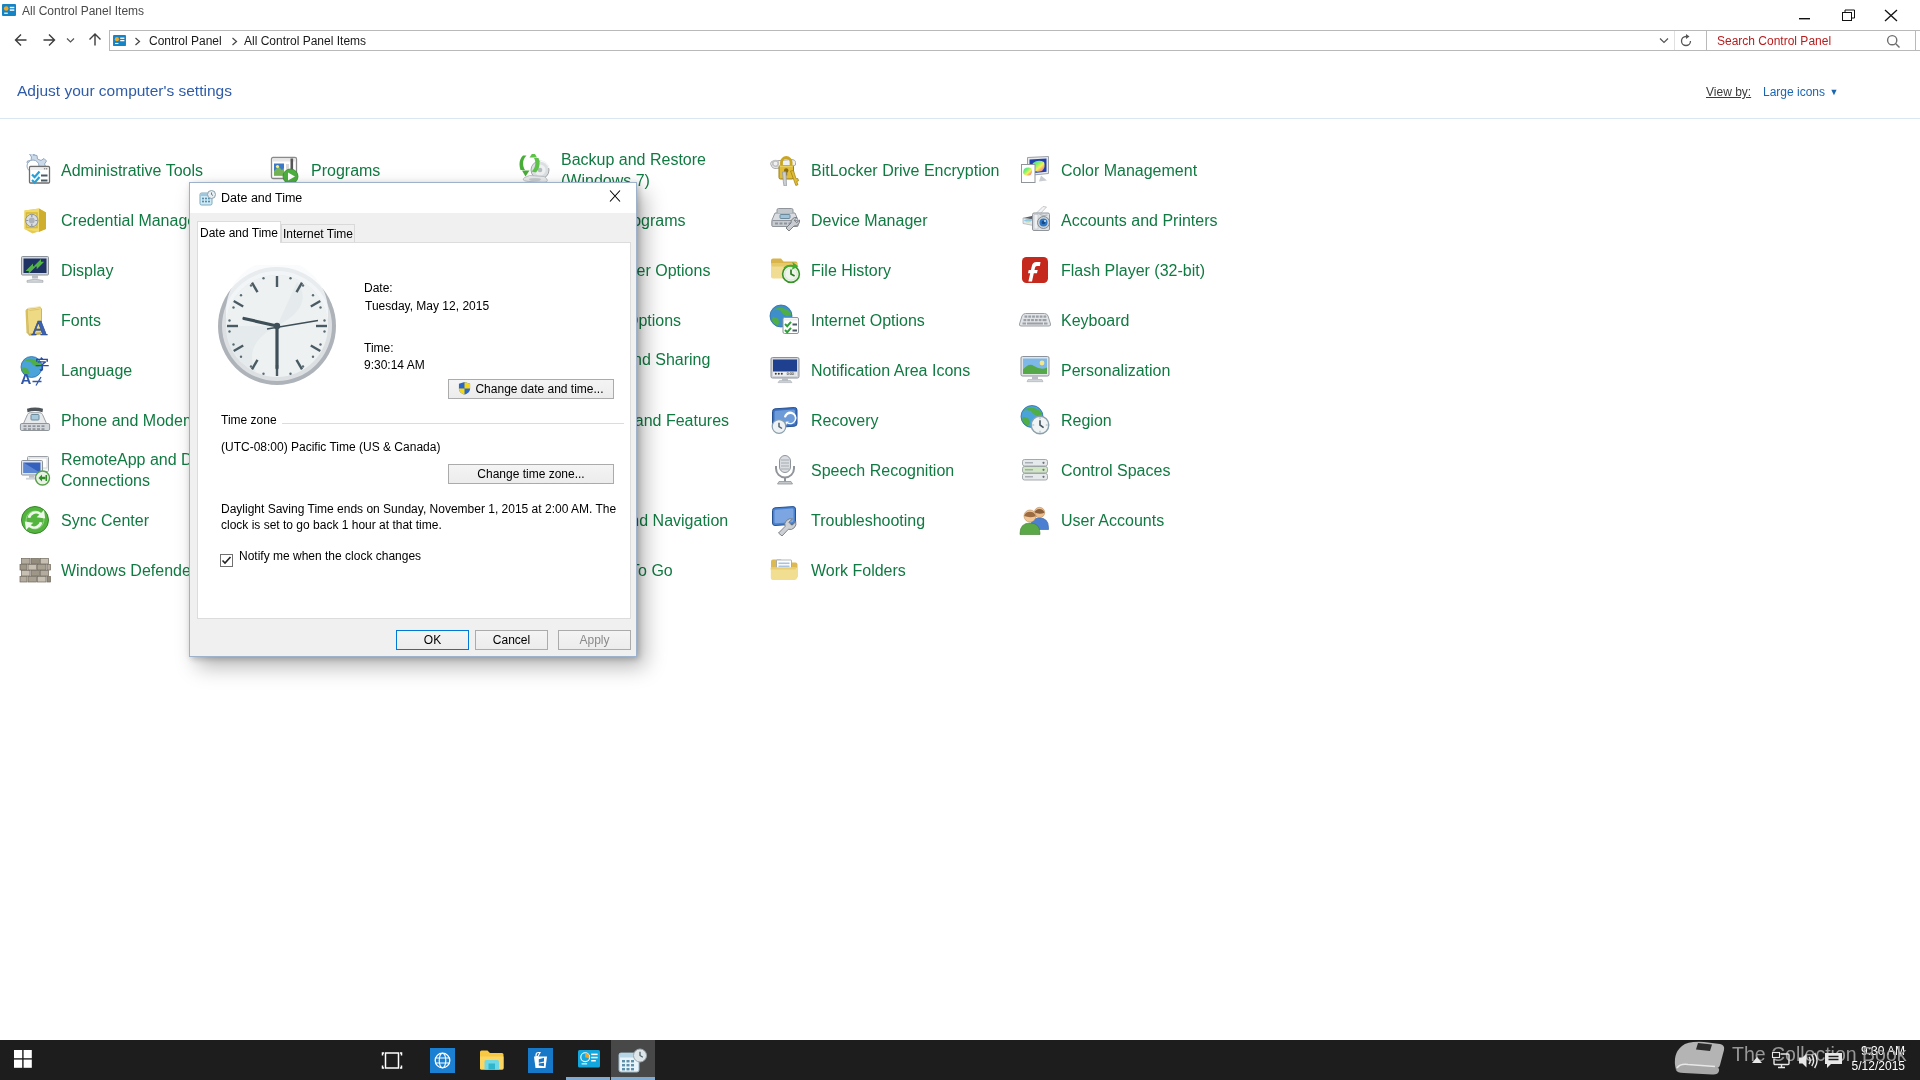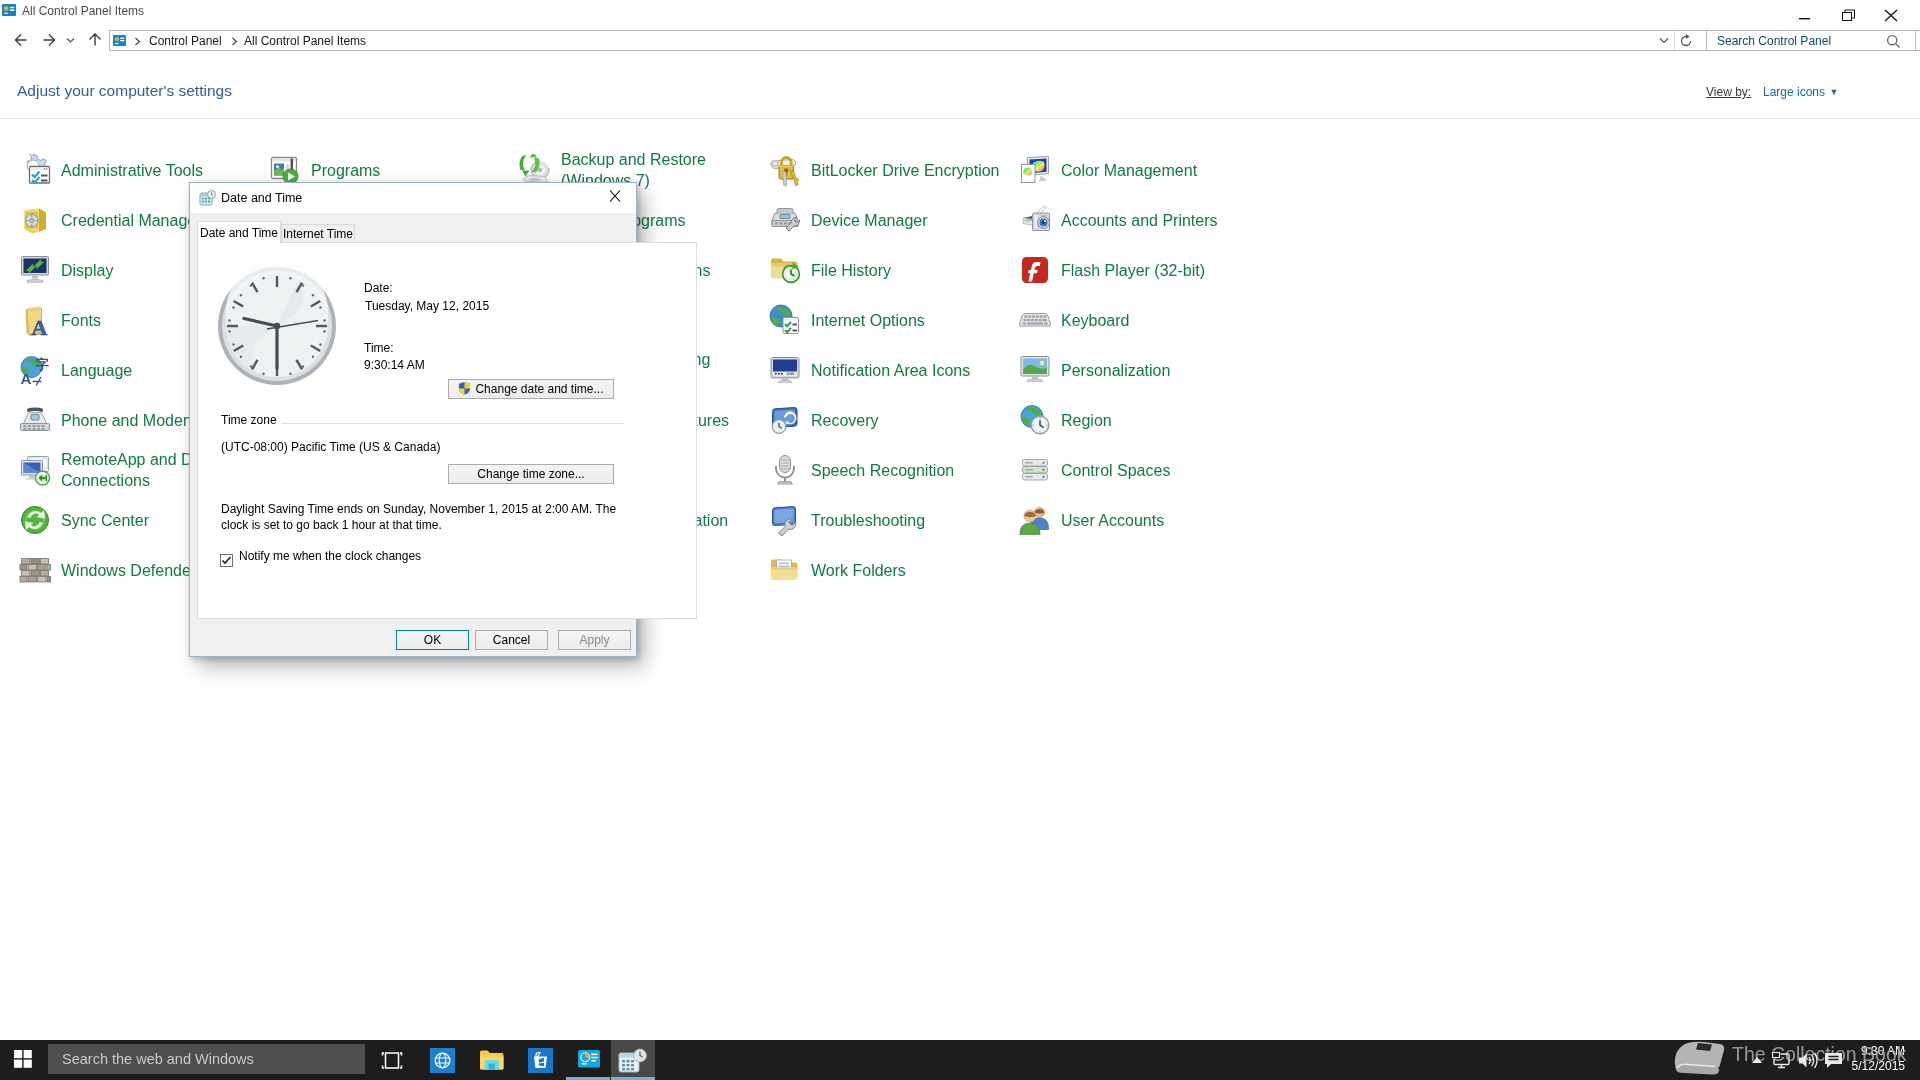--- a/index.html
+++ b/index.html
@@ -2,37 +2,37 @@
 <html><head>
 <meta charset="utf-8">
 <style>
 * { margin:0; padding:0; box-sizing:border-box; }
 html,body { width:1920px; height:1080px; overflow:hidden; }
 body { font-family:"Liberation Sans", sans-serif; background:#fff; position:relative; }
 .abs { position:absolute; }
 #titletext { position:absolute; left:22px; top:4px; font-size:12px; line-height:14px; color:#4a4a4a; }
 #addrbox { position:absolute; left:109px; top:30px; width:1848px; height:21px; border:1px solid #b9b9b9; background:#fff; }
 #searchbox { position:absolute; left:1706px; top:30px; width:210px; height:21px; border:1px solid #b9b9b9; background:#fff; }
-#searchbox span { position:absolute; left:10px; top:3px; font-size:12px; line-height:14px; color:#0c4a6e; }
+#searchbox span { position:absolute; left:10px; top:3px; font-size:12px; line-height:14px; color:#b91c1c; }
 .crumb { position:absolute; top:3px; font-size:12px; line-height:14px; color:#1a1a1a; white-space:nowrap; }
 #hdrline { position:absolute; left:0; top:118px; width:1920px; height:1px; background:#d9e7f2; }
 #adjust { position:absolute; left:17px; top:81px; font-size:15.5px; line-height:19px; color:#2f5ca8; }
 #viewby { position:absolute; left:1706px; top:85px; font-size:12px; line-height:15px; color:#3b3b3b;text-decoration:underline; }
 #largeicons { position:absolute; left:1763px; top:85px; font-size:12px; line-height:15px; color:#1a66b0; }
 .it { position:absolute; height:50px; }
 .it .ic { position:absolute; left:0; top:9px; width:32px; height:32px; }
 .it .lb { position:absolute; left:42px; top:50%; transform:translateY(-50%); font-size:16px; color:#117a42; white-space:nowrap; line-height:21px; }
 #dlg { position:absolute; left:189px; top:182px; width:448px; height:475px; background:#f0f0f0; border:1px solid #9eb2cc; box-shadow:8px 10px 20px rgba(0,0,0,0.28), 2px 2px 6px rgba(0,0,0,0.22); }
 #dlgtitle { position:absolute; left:0; top:0; width:446px; height:30px; background:#fff; }
 #dlgtitle span { position:absolute; left:31px; top:8px; font-size:12.5px; line-height:15px; color:#000; }
 #dlgclose { position:absolute; left:413px; top:1px; width:24px; height:24px; }
 .tab { position:absolute; font-size:12px; color:#000; }
 #tab1 { left:7px; top:38px; width:84px; height:22px; background:#fff; border:1px solid #dcdcdc; border-bottom:none; z-index:3; text-align:center; line-height:22px; }
 #tab2 { left:91px; top:41px; width:74px; height:19px; background:#f0f0f0; border:1px solid #d9d9d9; border-bottom:none; z-index:1; text-align:center; line-height:18px; }
-#tabpage { position:absolute; left:7px; top:59px; width:500px; height:377px; background:#fff; border:1px solid #dcdcdc; z-index:2; }
+#tabpage { position:absolute; left:7px; top:59px; width:434px; height:377px; background:#fff; border:1px solid #dcdcdc; z-index:2; }
 .dtext { position:absolute; font-size:12px; line-height:15px; color:#000; white-space:nowrap; }
 .dbtn { position:absolute; width:166px; height:20px; background:linear-gradient(#f4f4f4,#ececec); border:1px solid #ababab; font-size:12px; color:#000; text-align:center; line-height:18px; }
 .bbtn { position:absolute; width:73px; height:20px; top:447px; background:linear-gradient(#f4f4f4,#ececec); border:1px solid #ababab; font-size:12px; color:#000; text-align:center; line-height:18px; }
 #groupline { position:absolute; left:84px; top:180px; width:342px; height:1px; background:#dcdcdc; }
 #cb { position:absolute; left:22px; top:311px; width:13px; height:13px; background:#fff; border:1px solid #707070; }
 #taskbar { position:absolute; left:0; top:1040px; width:1920px; height:40px; background:#1d1d1d; }
 #tbsearch { position:absolute; left:48px; top:4px; width:317px; height:30px; background:#4e4e4e; }
 #tbsearch span { position:absolute; left:14px; top:7px; font-size:14.5px; color:#c9c9c9; }
 .tbline { position:absolute; top:37px; height:3px; background:#82abd4; }
 #clock { position:absolute; left:1820px; top:4px; width:85px; text-align:right; font-size:12px; color:#fff; line-height:14.5px; }
@@ -762,23 +762,20 @@
 </div>
 <div id="taskbar">
   <svg class="abs" style="left:14px;top:10px" width="18" height="18">
       <g fill="#fff">
         <rect x="0" y="0" width="8.2" height="8.2"></rect>
         <rect x="9.6" y="0" width="8.2" height="8.2"></rect>
         <rect x="0" y="9.6" width="8.2" height="8.2"></rect>
         <rect x="9.6" y="9.6" width="8.2" height="8.2"></rect>
       </g>
     </svg>
-  <div id="tbsearch">
-      <span>Search the web and Windows</span>
-    </div>
   <svg class="abs" style="left:380px;top:10px" width="24" height="21">
       <rect x="5.5" y="3" width="13" height="15" fill="none" stroke="#fff" stroke-width="1.5"></rect>
       <path d="M2.5 5.5 V3 H4 M2.5 15.5 V18 H4 M21.5 5.5 V3 H20 M21.5 15.5 V18 H20" stroke="#fff" stroke-width="1.5" fill="none"></path>
     </svg>
   <div class="abs" style="left:611px;top:0;width:44px;height:40px;background:#484848"></div>
   <div class="tbline" style="left:566px;width:44px"></div>
   <div class="tbline" style="left:611px;width:44px"></div>
   <svg class="abs" style="left:430px;top:8px" width="25" height="25">
       <rect width="25" height="25" fill="#1b80d2"></rect>
       <circle cx="12.5" cy="12.5" r="7.3" stroke="#fff" stroke-width="1.3" fill="none"></circle>

